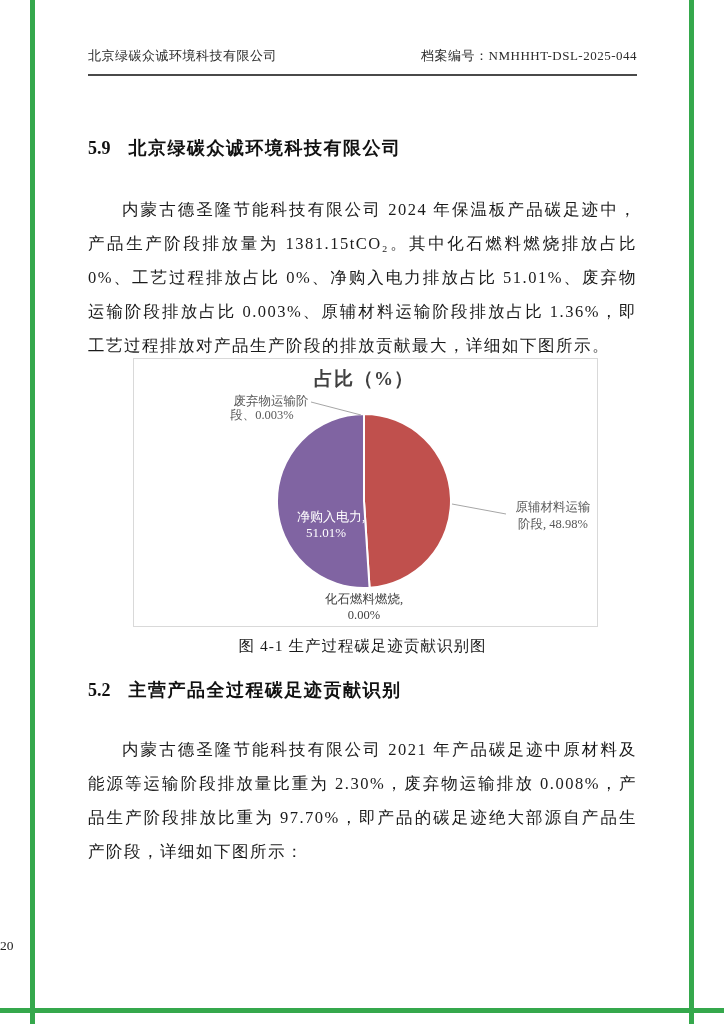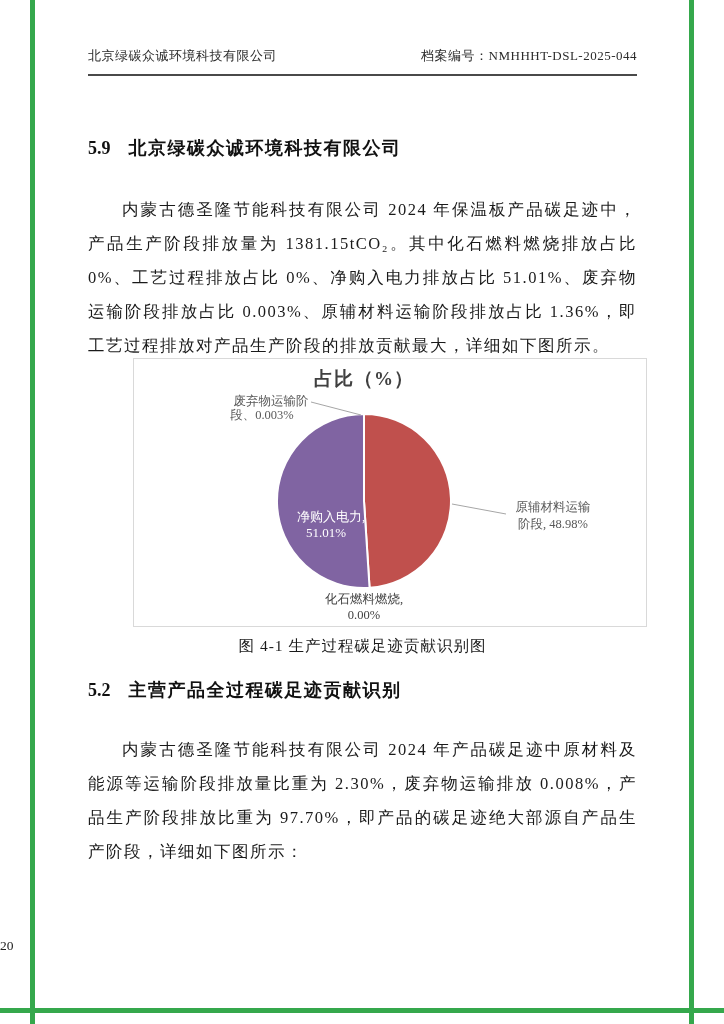--- a/index.html
+++ b/index.html
@@ -24,21 +24,21 @@
   .para-51{top:176px;}
   .para-52{top:716px;}
   .section-heading{
     position:absolute;left:88px;width:549px;font-size:18px;font-weight:bold;color:#111;
     letter-spacing:1.5px;margin:0;
   }
   .heading-51{top:136px;}
   .heading-52{top:678px;}
   .section-heading .sec-num{margin-right:18px;letter-spacing:0;}
   .chart-box{
-    position:absolute;left:133px;top:358px;width:514px;height:269px;
+    position:absolute;left:133px;top:358px;width:465px;height:269px;
     border:1px solid #D9D9D9;background:#fff;box-sizing:border-box;
   }
   .chart-box svg{display:block;}
   .chart-title-text{font-size:19px;font-weight:bold;fill:#404040;letter-spacing:1px;}
   .pie-label{font-size:12.5px;fill:#595959;}
   .pie-label-dark{font-size:12.5px;fill:#404040;}
   .pie-label-inside{font-size:13px;fill:#ffffff;}
   .leader{fill:none;stroke:#A6A6A6;stroke-width:1;}
   .figure-caption{position:absolute;left:88px;top:636px;width:549px;text-align:center;font-size:15.5px;color:#1a1a1a;letter-spacing:1px;}
   .page-number{position:absolute;left:0;top:938px;width:724px;text-align:left;font-size:13.5px;color:#222;}
@@ -91,17 +91,17 @@
       <text x="419" y="169" text-anchor="middle" class="pie-label">阶段, 48.98%</text>
     </svg>
   </figure>
 
   <div class="figure-caption">图 4-1 生产过程碳足迹贡献识别图</div>
 
   <h2 class="section-heading heading-52">
     <span class="sec-num">5.2</span><span>主营产品全过程碳足迹贡献识别</span>
   </h2>
 
-  <p class="body-para indent para-52">内蒙古德圣隆节能科技有限公司 2024 年产品碳足迹中原材料及能源等运输阶段排放量比重为 2.30%，废弃物运输排放 0.008%，产品生产阶段排放比重为 97.70%，即产品的碳足迹绝大部源自产品生产阶段，详细如下图所示：</p>
+  <p class="body-para indent para-52">内蒙古德圣隆节能科技有限公司 2021 年产品碳足迹中原材料及能源等运输阶段排放量比重为 2.30%，废弃物运输排放 0.008%，产品生产阶段排放比重为 97.70%，即产品的碳足迹绝大部源自产品生产阶段，详细如下图所示：</p>
 
   <div class="page-number">20</div>
 
 </div>
 
 </body></html>

